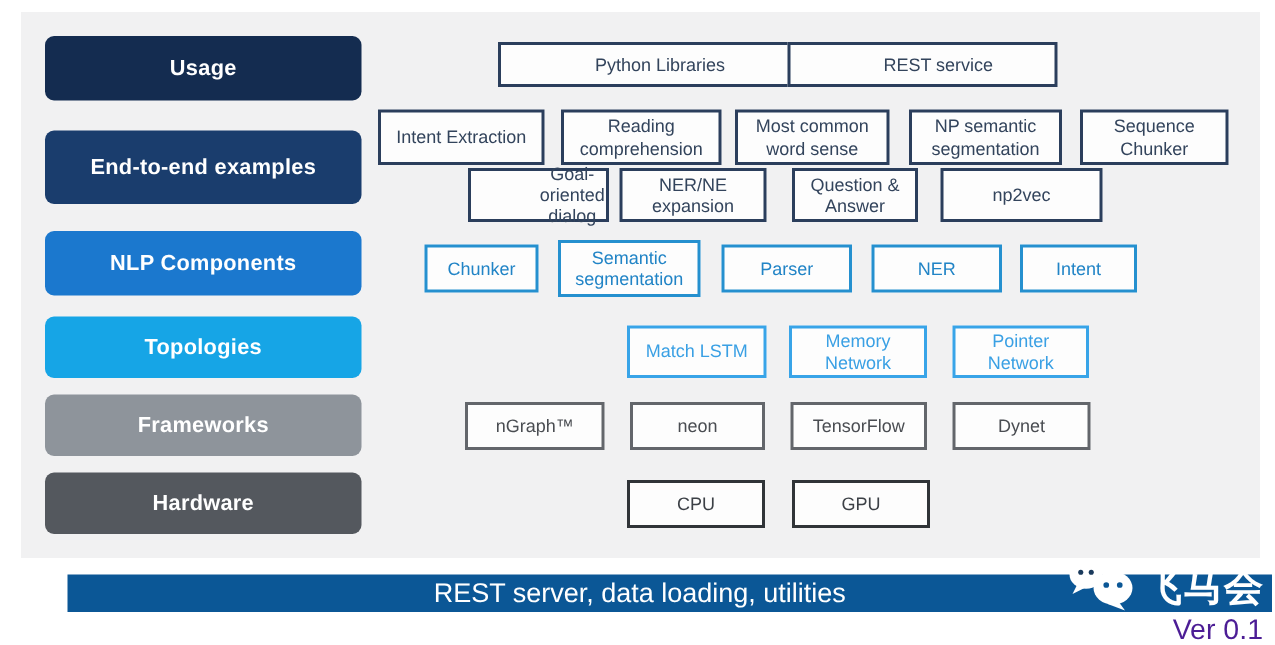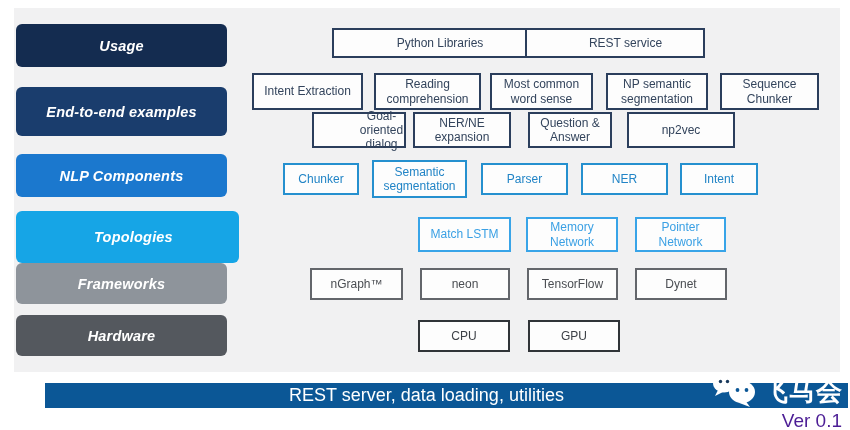--- a/index.html
+++ b/index.html
@@ -1,25 +1,25 @@
 <!DOCTYPE html>
 <html><head>
 <meta charset="utf-8">
 <style>
   html,body{margin:0;padding:0;}
   body{font-family:"Liberation Sans",sans-serif;background:#ffffff;}
   .canvas{position:relative;width:850px;height:430px;background:#ffffff;overflow:hidden;}
   .panel{position:absolute;left:14px;top:8px;width:826px;height:364px;background:#f1f1f2;}
 
   
-  .side{position:absolute;left:16px;width:211px;border-radius:6px;display:flex;align-items:center;justify-content:center;color:#ffffff;font-weight:700;font-size:14.5px;letter-spacing:.2px;font-style:italic;}
+  .side{position:absolute;left:30px;width:211px;border-radius:6px;display:flex;align-items:center;justify-content:center;color:#ffffff;font-weight:700;font-size:14.5px;letter-spacing:.2px;}
   .side-usage{top:24px;height:43px;background:#142c50;}
   .side-e2e{top:87px;height:49px;background:#1a3d6d;}
   .side-nlp{top:154px;height:43px;background:#1b78ce;}
-  .side-topo{top:211px;height:52px;background:#16a5e6;padding-left:12px;}
+  .side-topo{top:211px;height:41px;background:#16a5e6;}
   .side-frame{top:263px;height:41px;background:#8e949b;}
   .side-hw{top:315px;height:41px;background:#54585e;}
 
   
   .box{position:absolute;background:#fdfdfd;display:flex;align-items:center;justify-content:center;text-align:center;font-size:12px;line-height:1.18;box-sizing:border-box;padding:1px 3px;}
   .st-dark{border:2px solid #2b3e5c;color:#33445c;}
   .st-blue{border:2px solid #2590cf;color:#2184c6;}
   .st-lblue{border:2px solid #38a4e8;color:#3aa0e4;}
   .st-gray{border:2px solid #63666b;color:#4a4d52;}
   .st-black{border:2px solid #303438;color:#3c4046;}

